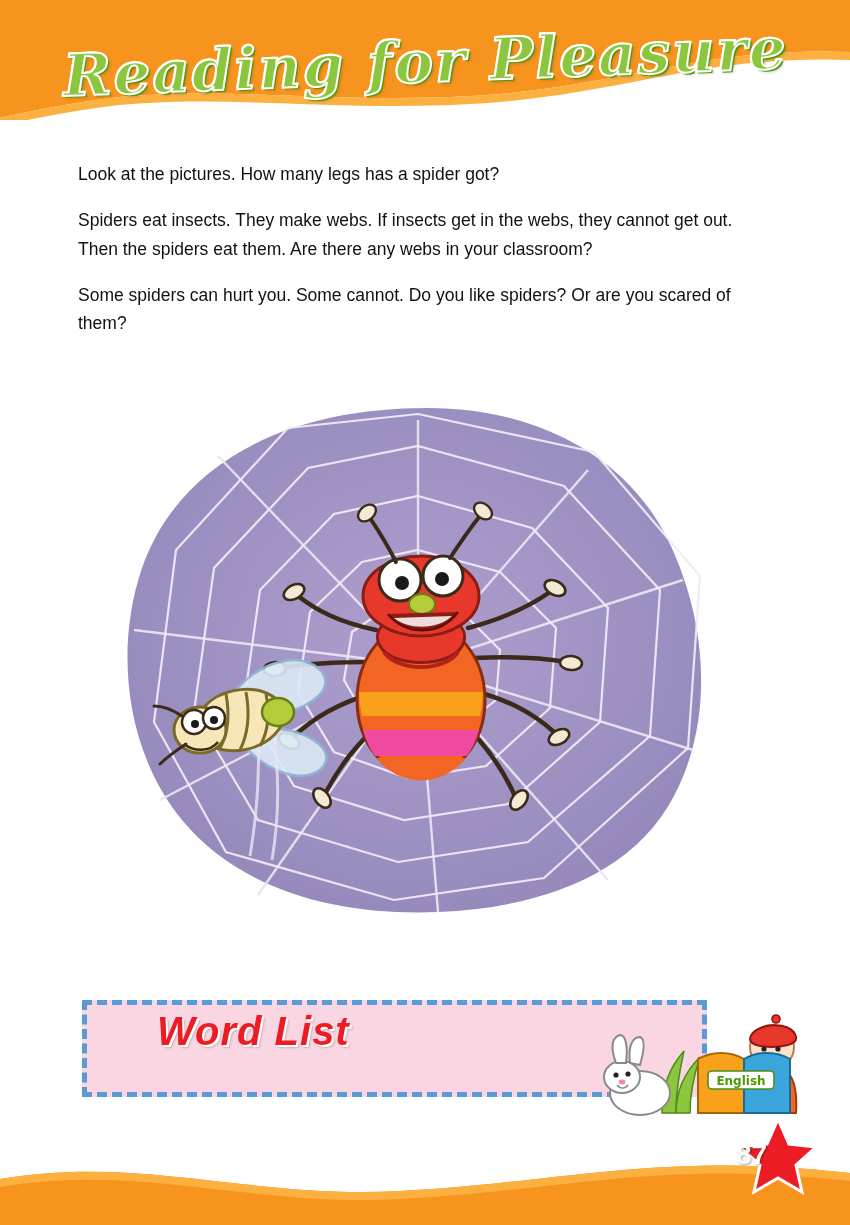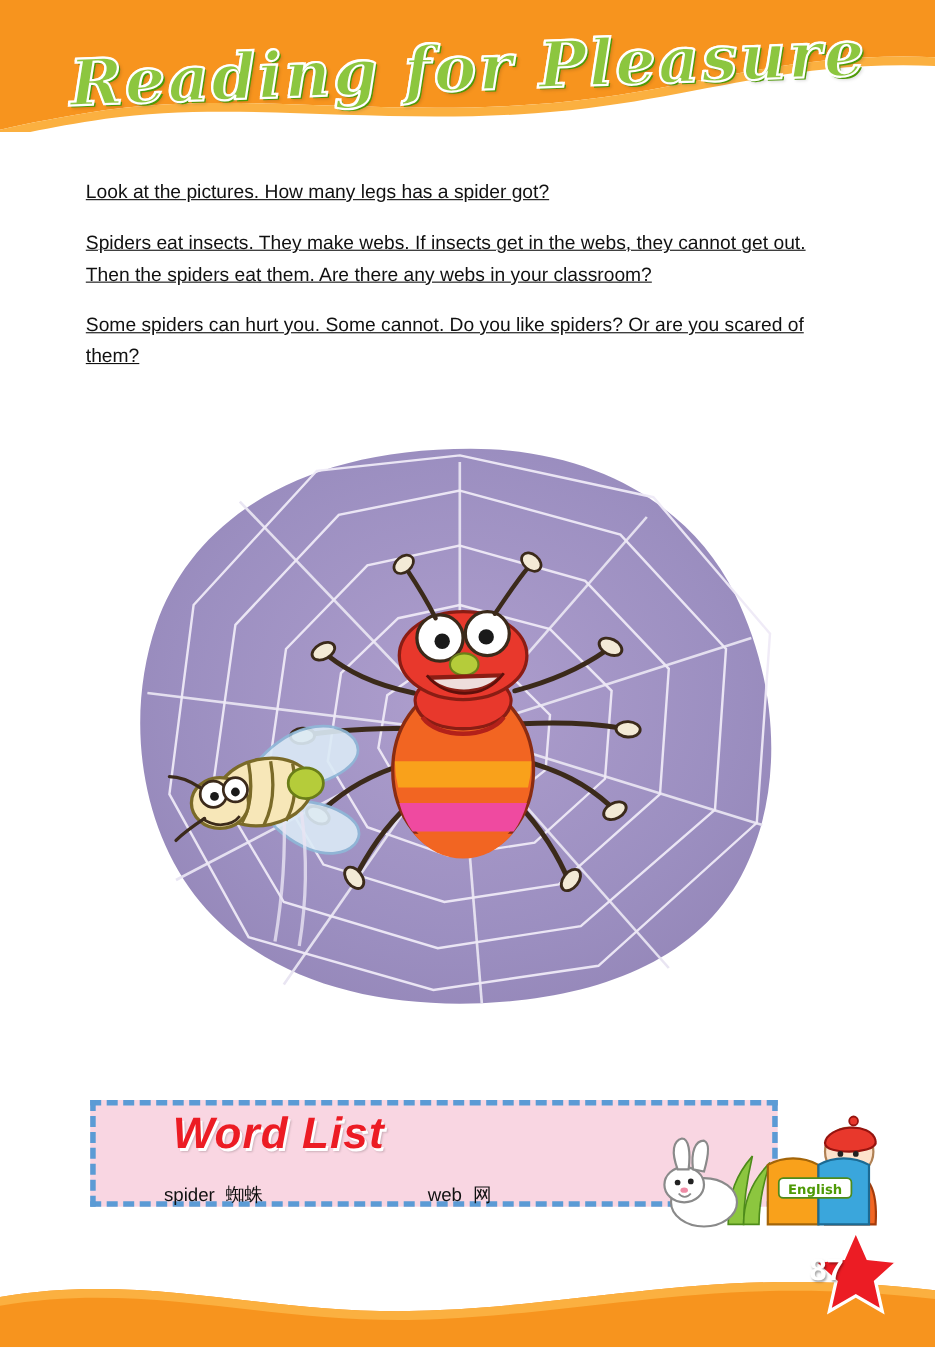--- a/index.html
+++ b/index.html
@@ -63,21 +63,20 @@
     position: absolute;
     left: 78px;
     top: 160px;
     width: 700px;
   }
   .para {
     font-size: 17.5px;
     line-height: 1.62;
     color: #111111;
     margin: 0 16px 18px 0;
-    text-decoration: underline;
   }
 
   
   .illustration {
     position: absolute;
     left: 108px;
     top: 400px;
     width: 620px;
     height: 530px;
   }
@@ -295,29 +294,20 @@
         <g stroke="#3b2a1a" stroke-width="3" fill="none" stroke-linecap="round">
           <path d="M74,316 C62,308 54,306 46,306"></path>
           <path d="M78,344 C66,352 58,358 52,364"></path>
         </g>
       </g>
     </svg>
   </div>
 
   <div class="wordlist">
     <div class="wordlist-title">Word List</div>
-    <div class="wordlist-words">
-      <span class="word-item">
-        <span class="word-en">spider</span><span class="word-zh">蜘蛛</span>
-      </span>
-      <span class="word-gap"></span>
-      <span class="word-item">
-        <span class="word-en">web</span><span class="word-zh">网</span>
-      </span>
-    </div>
   </div>
 
   <div class="mascots">
     <svg width="210" height="135" viewBox="0 0 210 135" xmlns="http://www.w3.org/2000/svg">
 
       <g fill="#8cc63f" stroke="#4e8b1a" stroke-width="1.5">
         <path d="M62,128 C62,100 70,82 84,66 C78,92 76,110 76,128 Z"></path>
         <path d="M76,128 C76,104 86,86 100,72 C92,96 90,112 90,128 Z"></path>
       </g>
 

